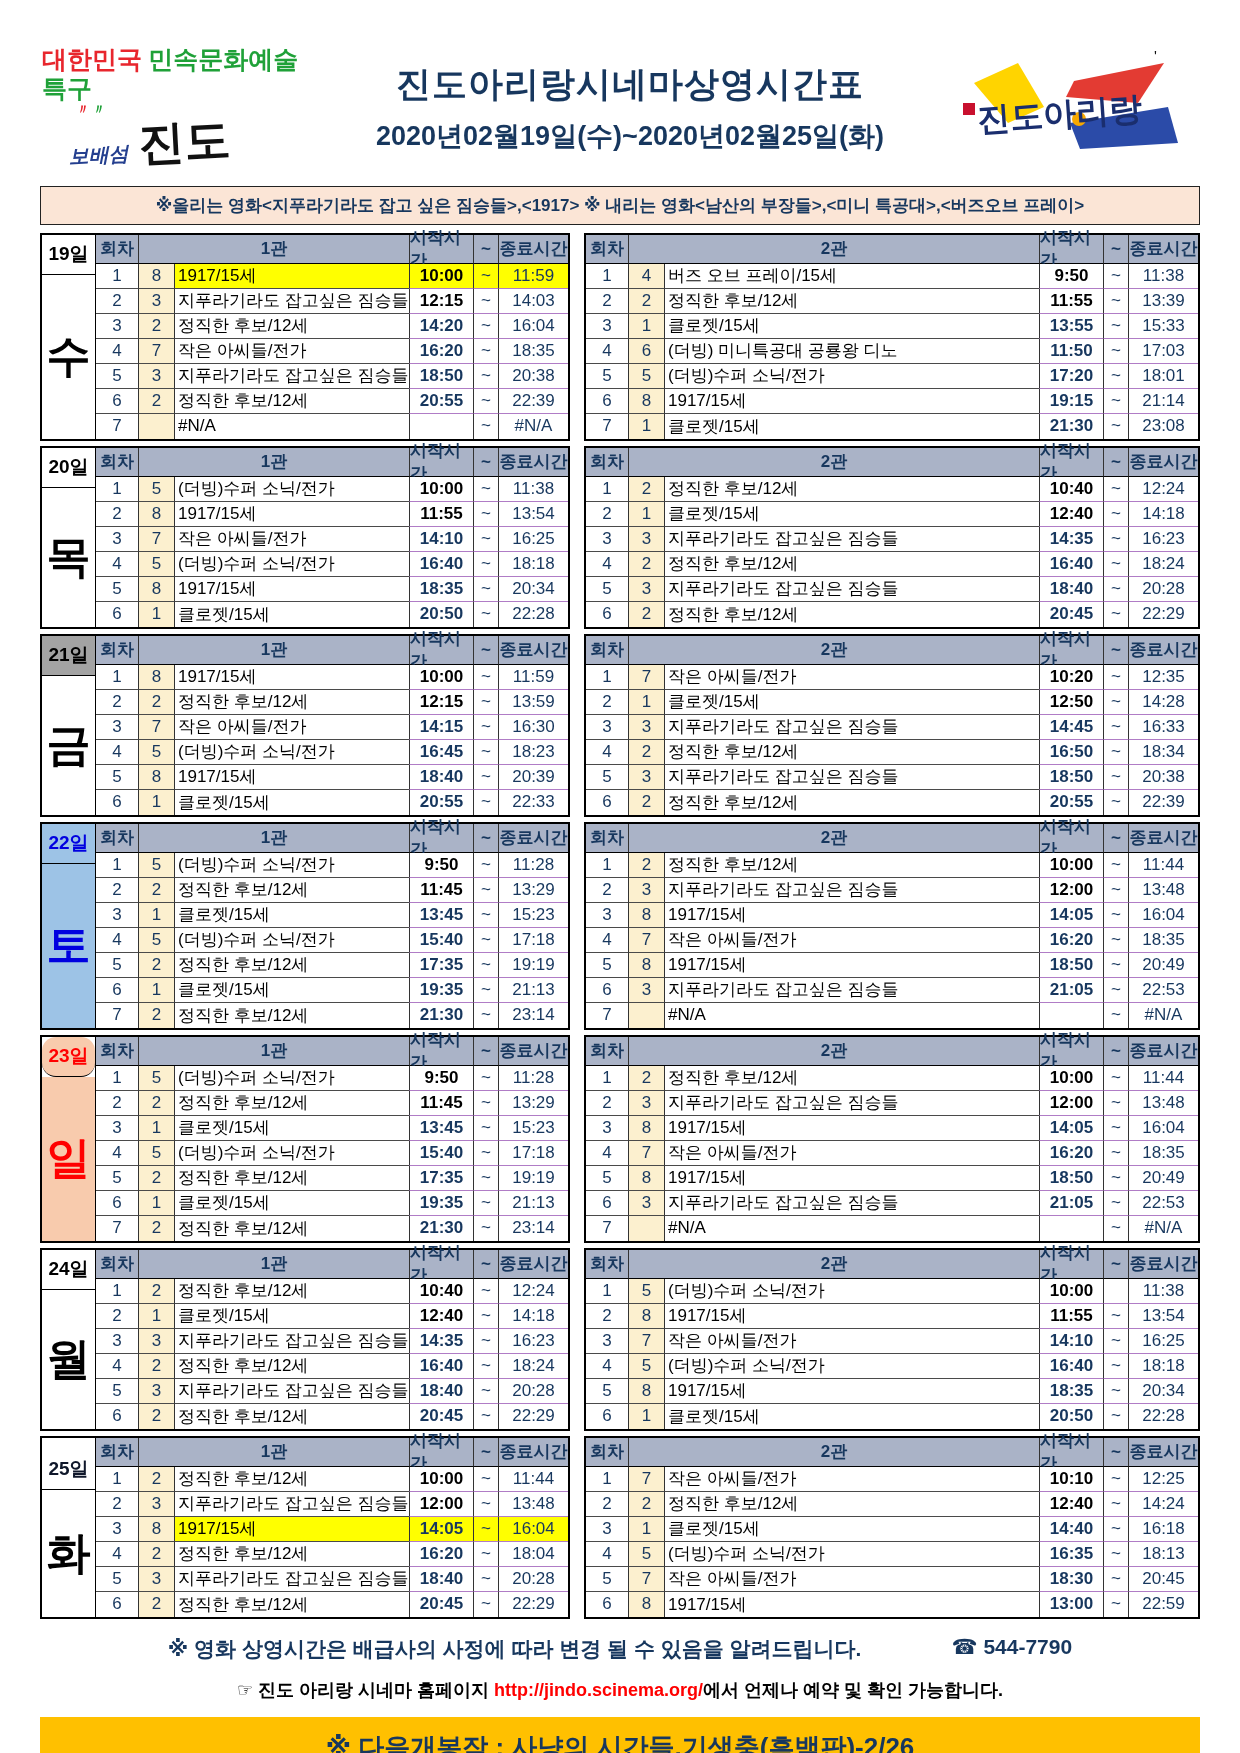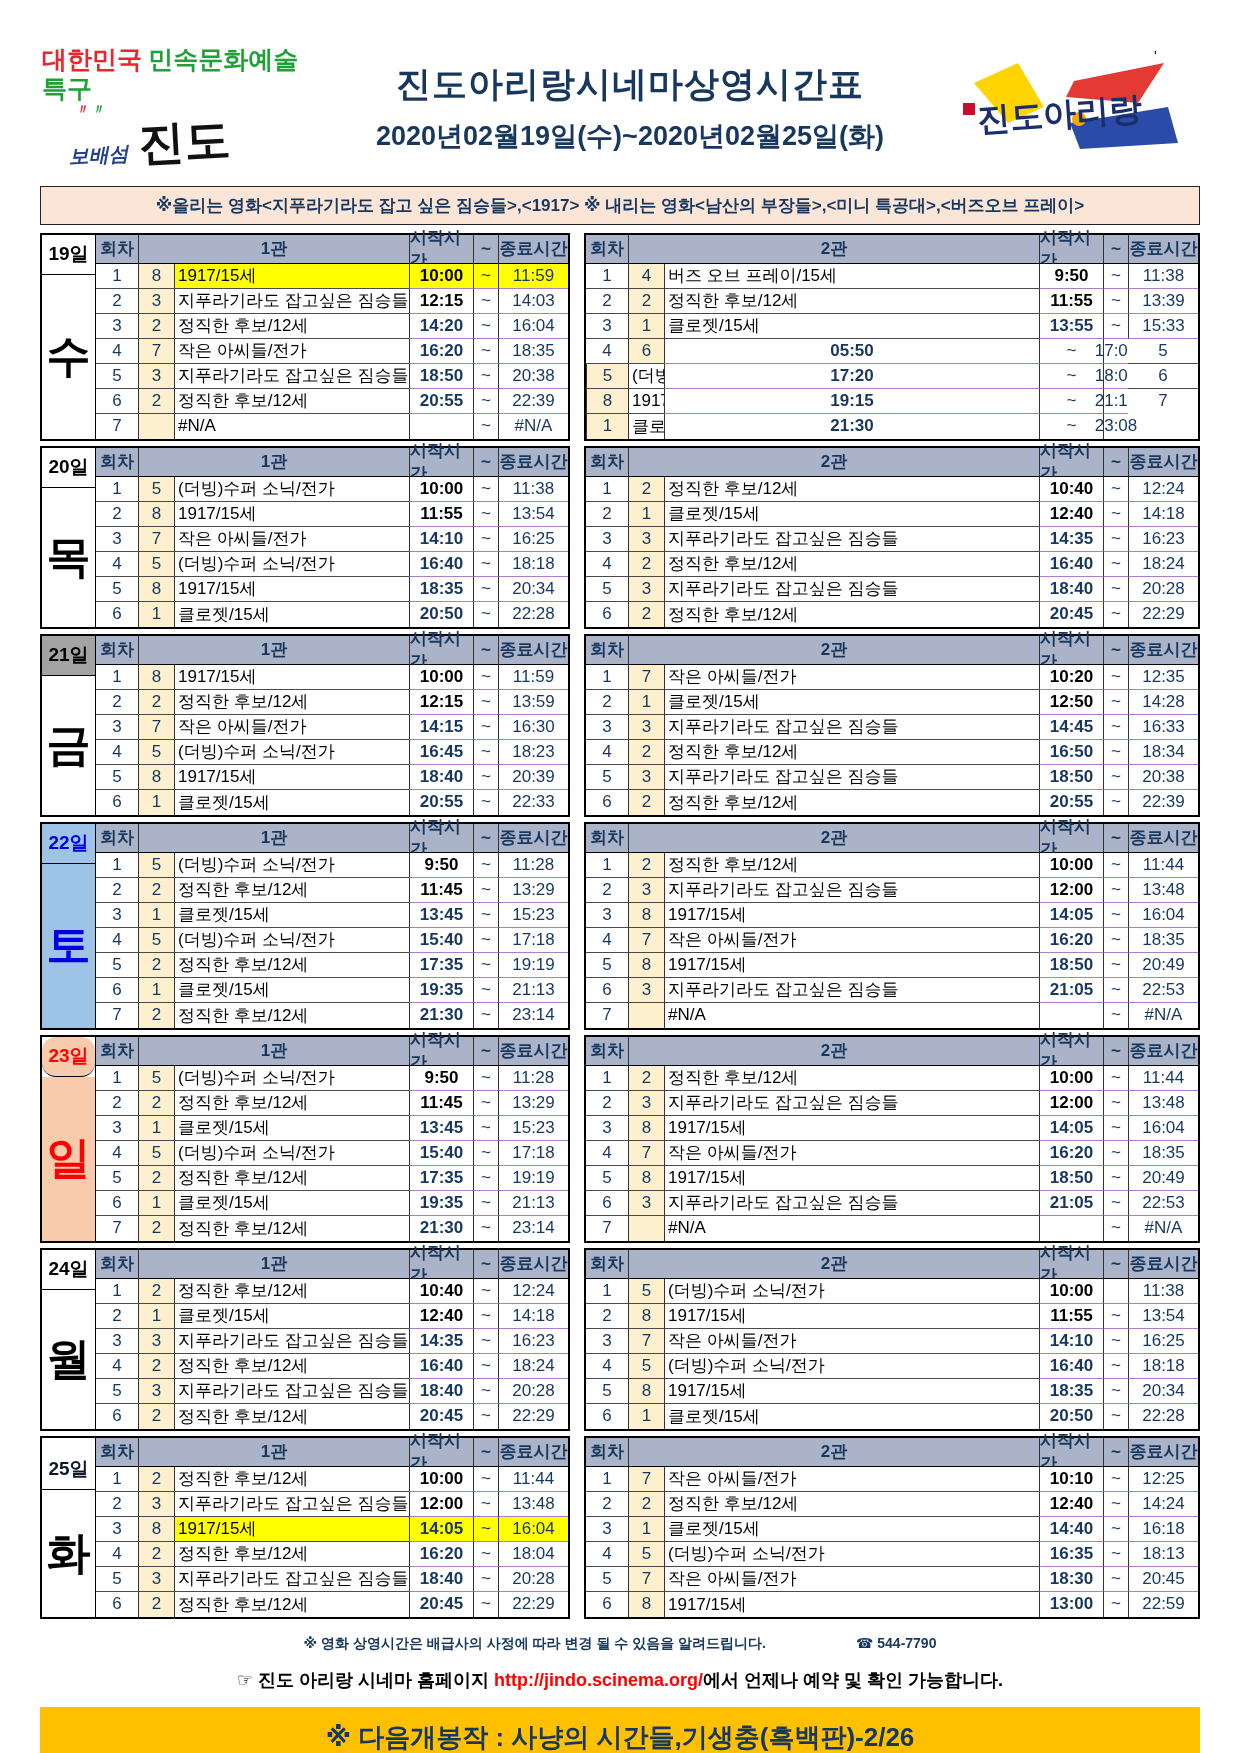--- a/index.html
+++ b/index.html
@@ -57,21 +57,21 @@
              color:#000;}
   .dc.start{font-weight:700;color:var(--navy);border-bottom:1px solid var(--rowline);}
   .dc.start.early{color:#000;}
   .dc.tilde{color:var(--navy);border-bottom:1px solid var(--rowline);}
   .dc.end{color:var(--navy);border-bottom:1px solid var(--rowline);}
   .dc.lr{border-bottom:none;}
   .dc.hl{background:var(--hl);}
 
   
   .f1{display:flex;justify-content:center;gap:90px;margin:16px 40px 0;color:var(--navy);
-      font-weight:700;font-size:14px;}
+      font-weight:700;font-size:21px;}
   .f2{text-align:center;margin:15px 0 0;font-size:18px;font-weight:700;color:#000;}
   .f2 .url{color:var(--red);}
   .banner{margin:15px 40px 0;background:var(--banner);color:var(--navy);font-weight:800;
           font-size:26px;text-align:center;padding:13px 0;}
   .logo{position:relative;}
 </style>
 </head>
 <body>
 
 <div class="header">
@@ -187,21 +187,22 @@
           <div class="dc tilde">~</div>
           <div class="dc end">13:39</div>
           <div class="dc no">3</div>
           <div class="dc cnt">1</div>
           <div class="dc mtitle">클로젯/15세</div>
           <div class="dc start">13:55</div>
           <div class="dc tilde">~</div>
           <div class="dc end">15:33</div>
           <div class="dc no">4</div>
           <div class="dc cnt">6</div>
-          <div class="dc start">05:50</div>
+          <div class="dc mtitle">(더빙) 미니특공대 공룡왕 디노</div>
+          <div class="dc start">11:50</div>
           <div class="dc tilde">~</div>
           <div class="dc end">17:03</div>
           <div class="dc no">5</div>
           <div class="dc cnt">5</div>
           <div class="dc mtitle">(더빙)수퍼 소닉/전가</div>
           <div class="dc start">17:20</div>
           <div class="dc tilde">~</div>
           <div class="dc end">18:01</div>
           <div class="dc no">6</div>
           <div class="dc cnt">8</div>

